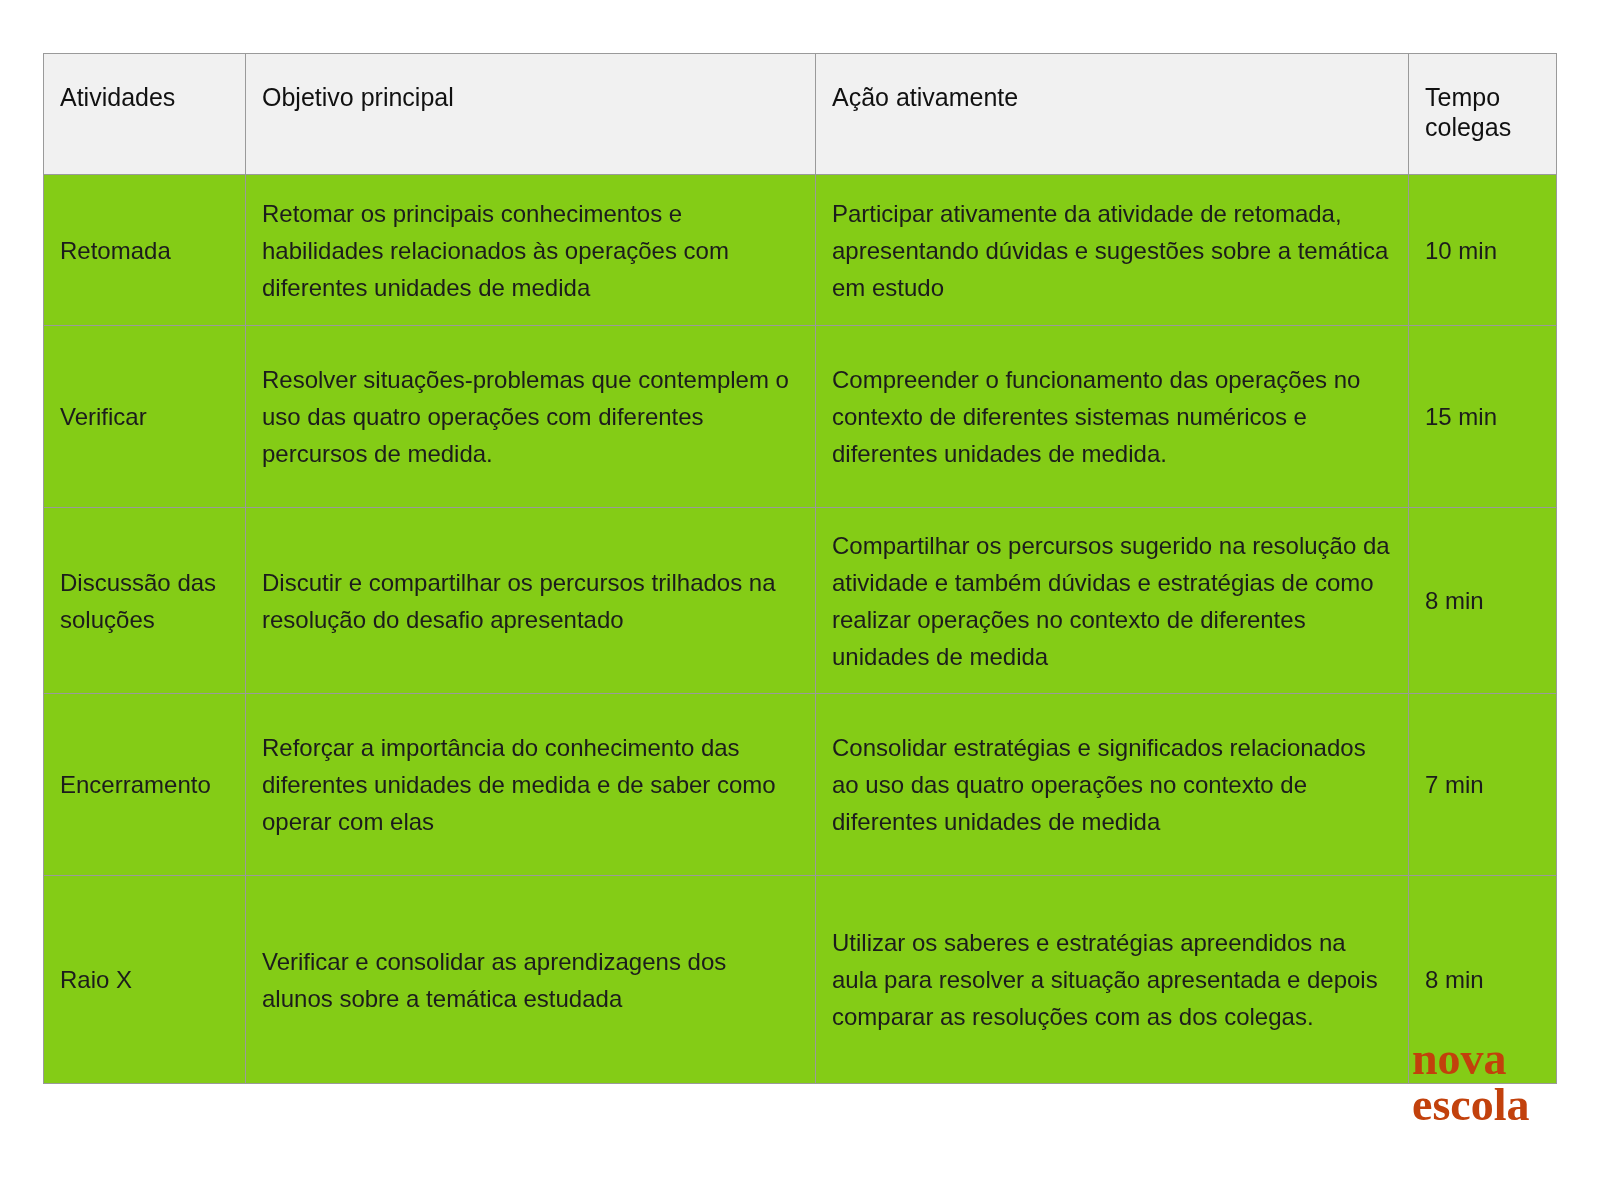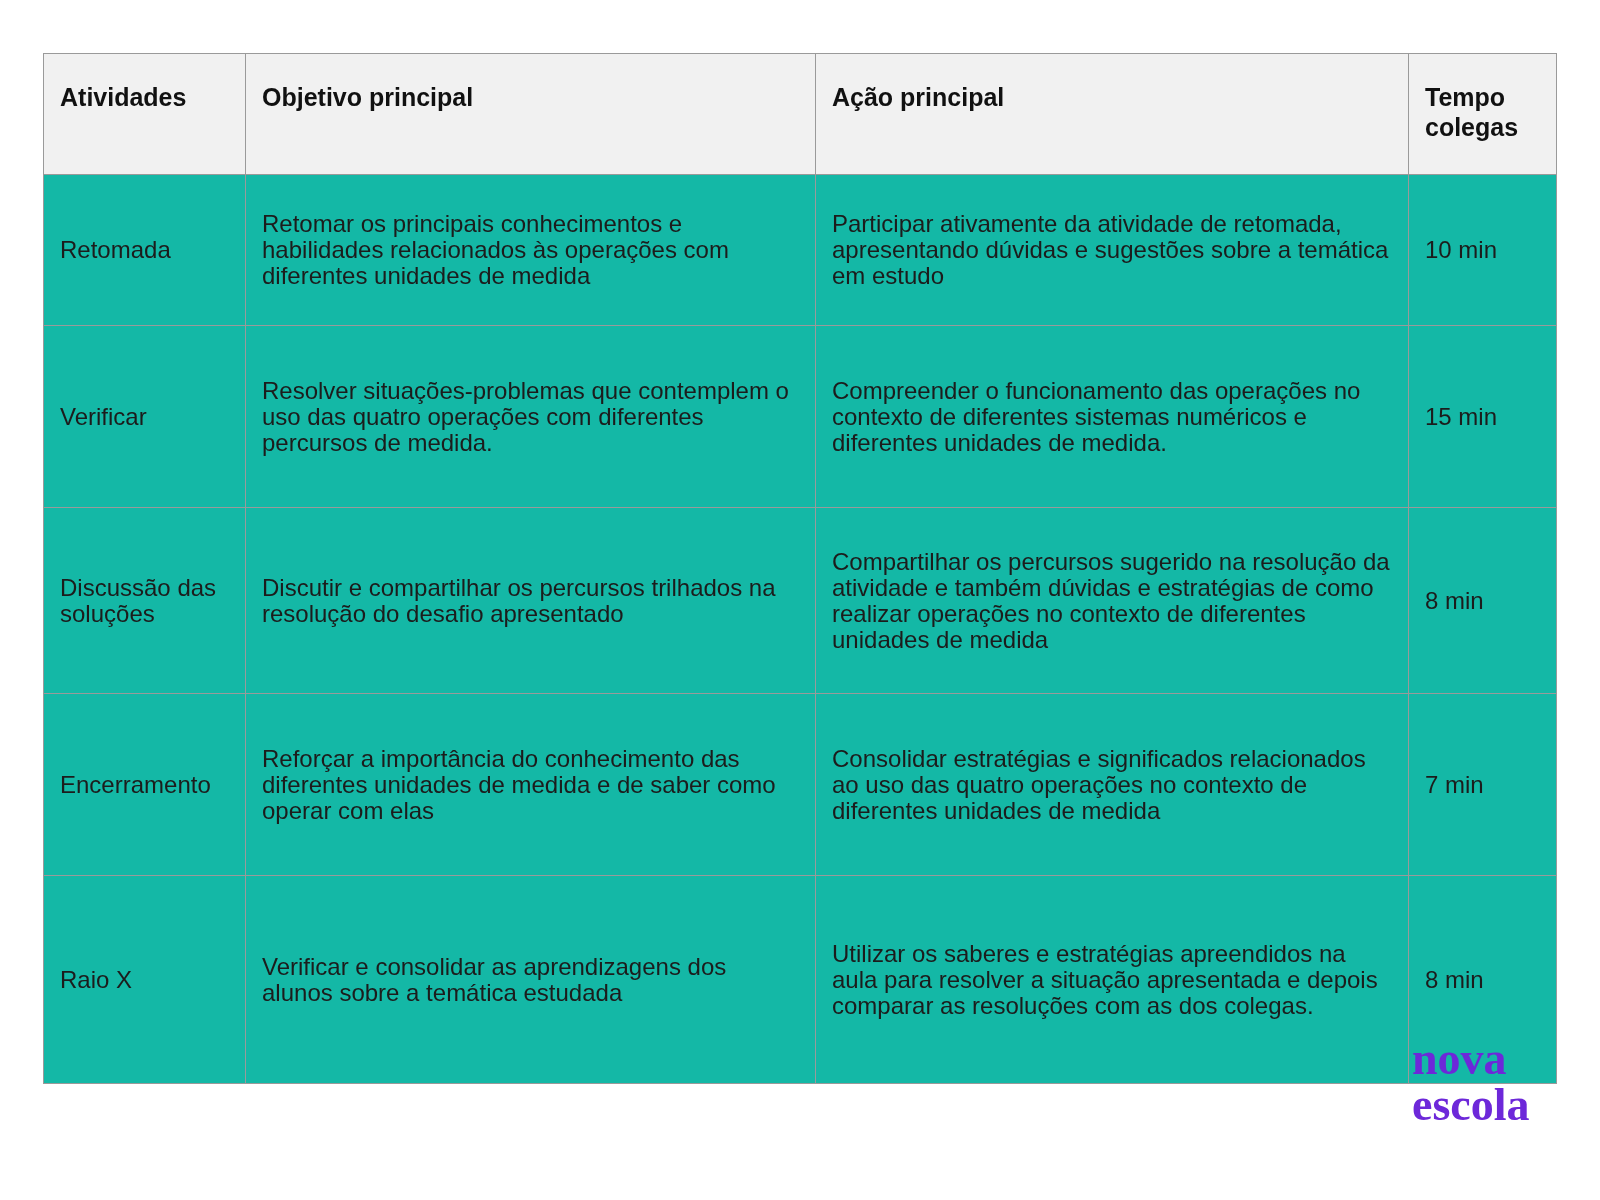--- a/index.html
+++ b/index.html
@@ -28,51 +28,51 @@
     table-layout: fixed;
   }
   table.schedule th,
   table.schedule td {
     border: 1.5px solid #9a9a9a;
     padding: 6px 16px;
     box-sizing: border-box;
   }
   table.schedule th {
     background: #f1f1f1;
-    font-weight: bold;
+    font-weight: normal;
     font-size: 25px;
     line-height: 30px;
     text-align: left;
     vertical-align: top;
     padding-top: 28px;
     color: #111111;
   }
   table.schedule td {
-    background: #14b8a6;
+    background: #84cc16;
     font-size: 24px;
-    line-height: 26px;
+    line-height: 37px;
     vertical-align: middle;
     text-align: left;
   }
   tr.r-header { height: 121px; }
   tr.r-0 { height: 151px; }
   tr.r-1 { height: 182px; }
   tr.r-2 { height: 186px; }
   tr.r-3 { height: 182px; }
   tr.r-4 { height: 208px; }
   td.cell-small { font-size: 21px; }
   .watermark {
     position: absolute;
     left: 1412px;
     top: 1036px;
     font-family: "Liberation Serif", serif;
     font-weight: bold;
     font-size: 46px;
     line-height: 46px;
-    color: #6d28d9;
+    color: #c2410c;
     z-index: 5;
     letter-spacing: 0px;
   }
   .watermark .wm-line { display: block; }
 </style>
 </head>
 <body>
 
 <div class="page">
 
@@ -80,21 +80,21 @@
     <colgroup>
       <col style="width:202px">
       <col style="width:570px">
       <col style="width:593px">
       <col style="width:148px">
     </colgroup>
     <thead>
       <tr class="r-header">
         <th>Atividades</th>
         <th>Objetivo principal</th>
-        <th>Ação principal</th>
+        <th>Ação ativamente</th>
         <th>Tempo colegas</th>
       </tr>
     </thead>
     <tbody>
       <tr class="r-0">
         <td>Retomada</td>
         <td>Retomar os principais conhecimentos e habilidades relacionados às operações com diferentes unidades de medida</td>
         <td>Participar ativamente da atividade de retomada, apresentando dúvidas e sugestões sobre a temática em estudo</td>
         <td>10 min</td>
       </tr>

